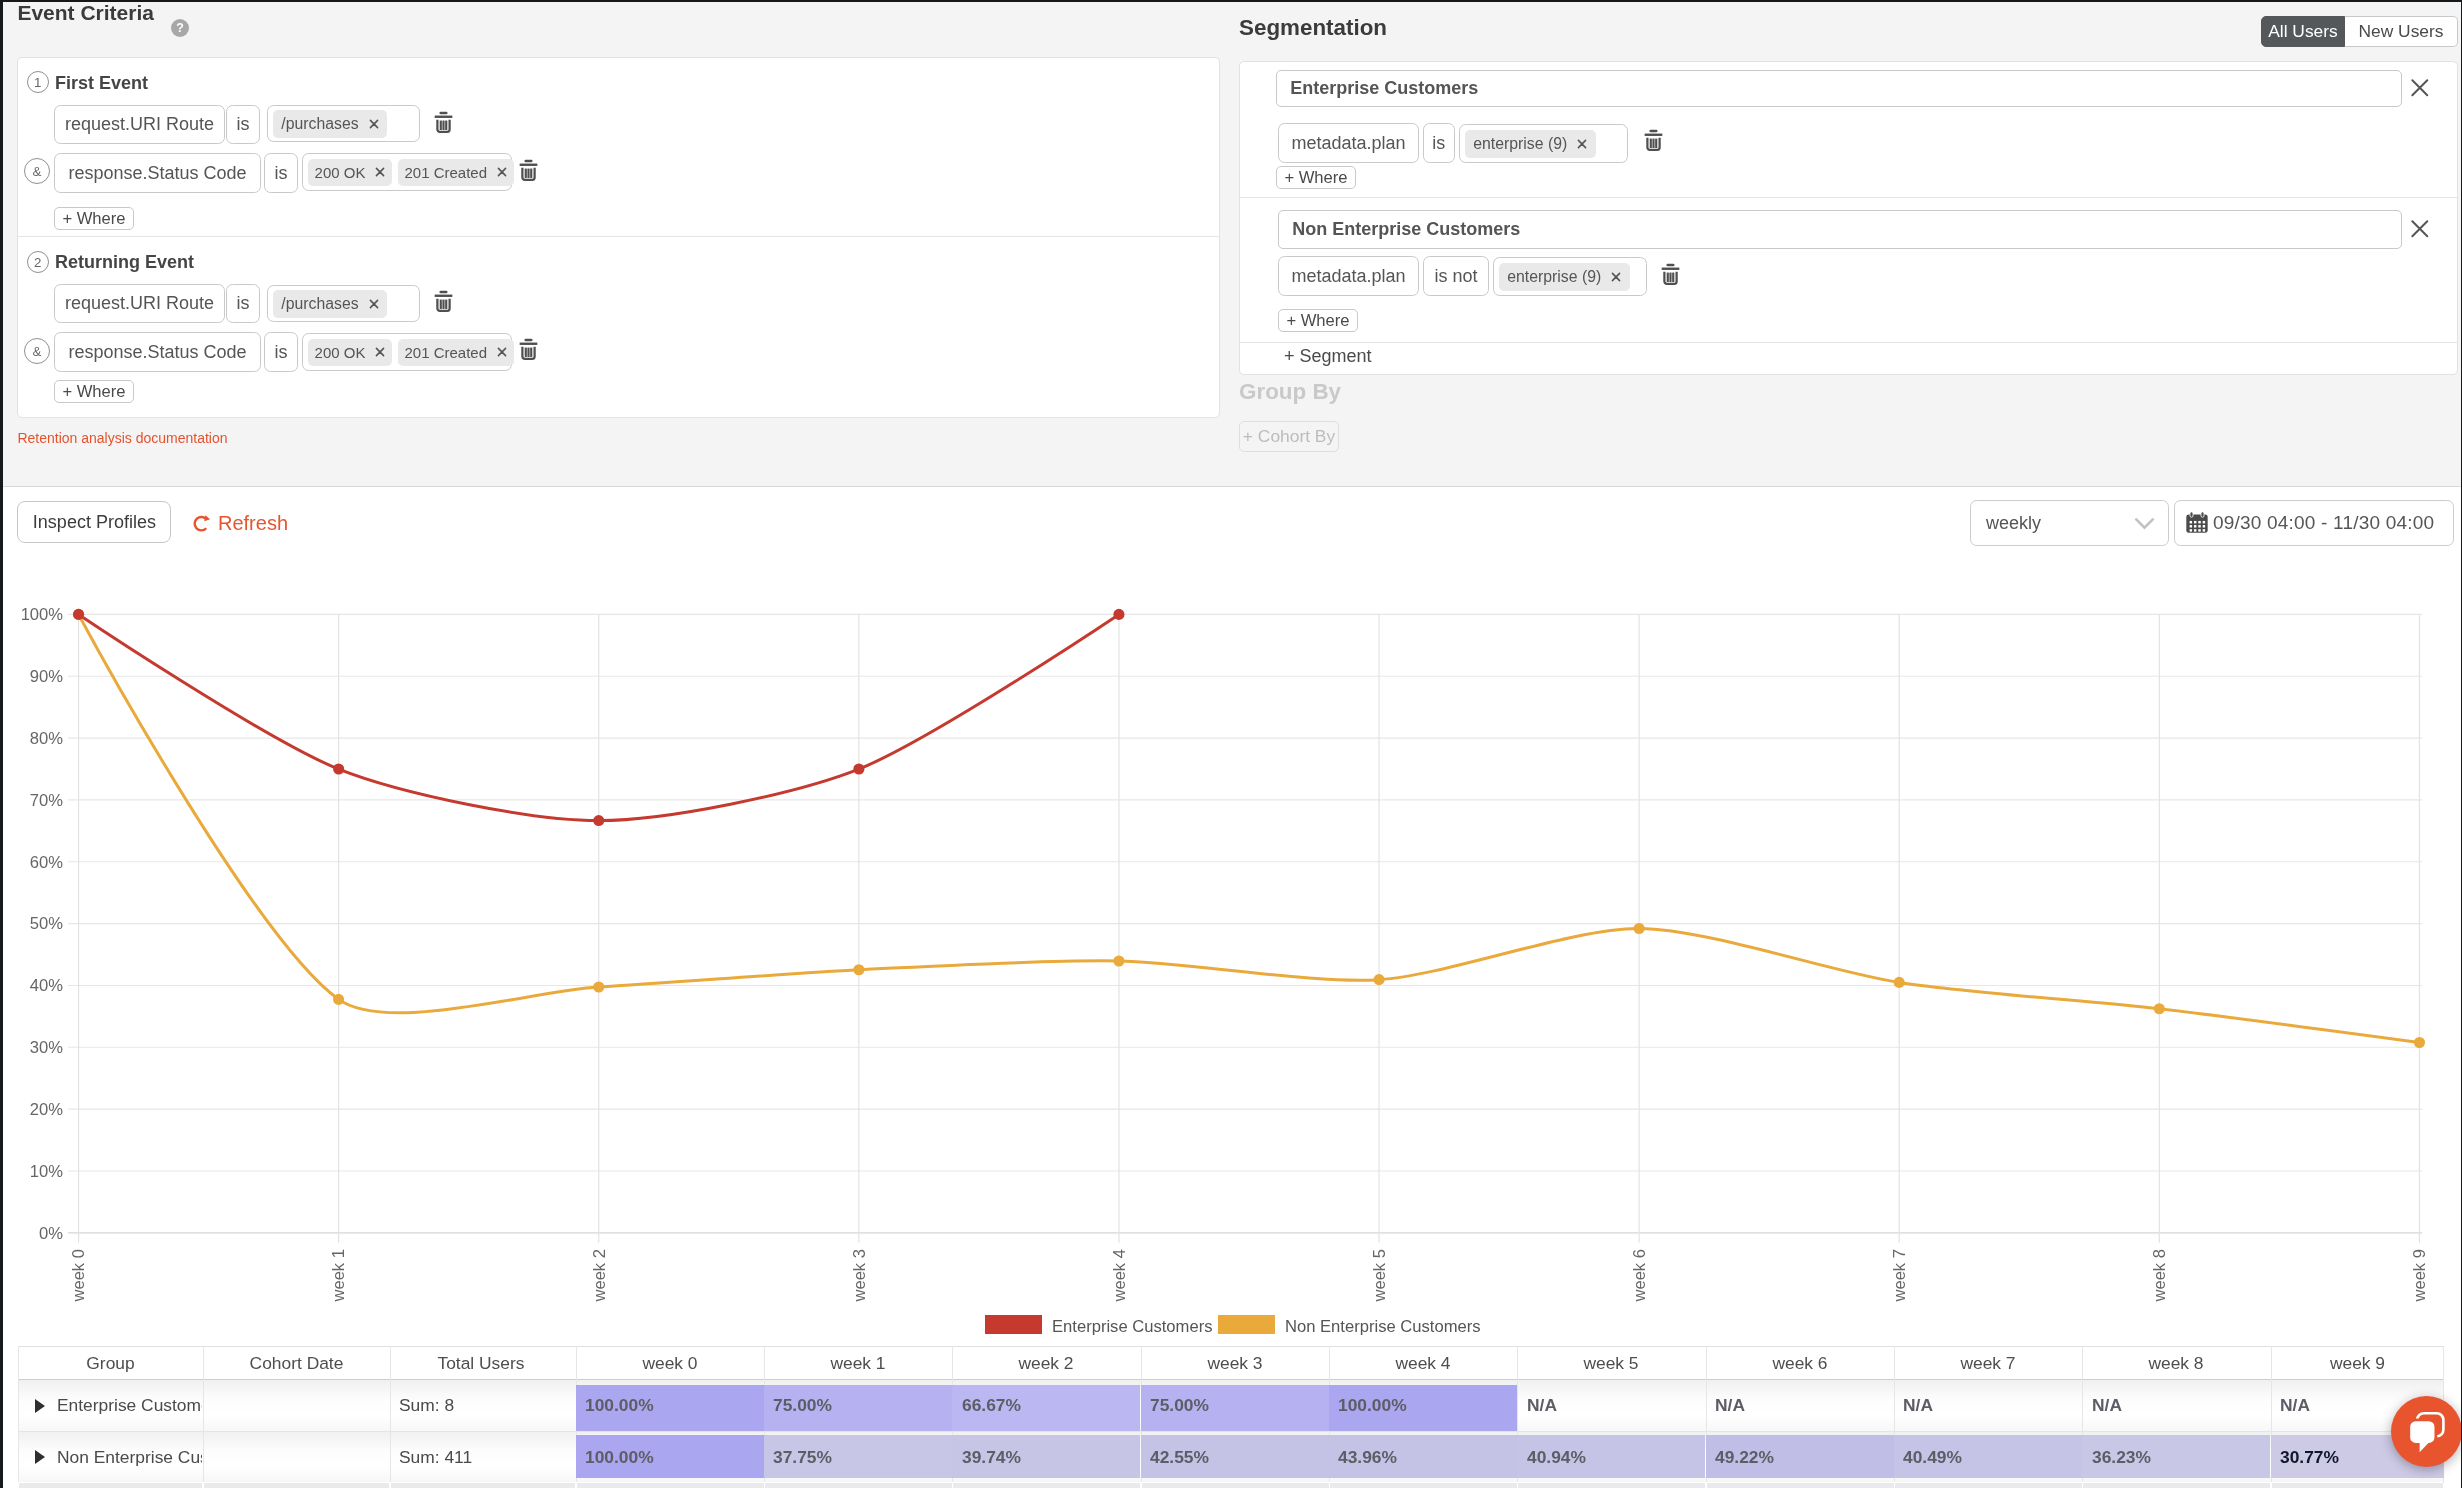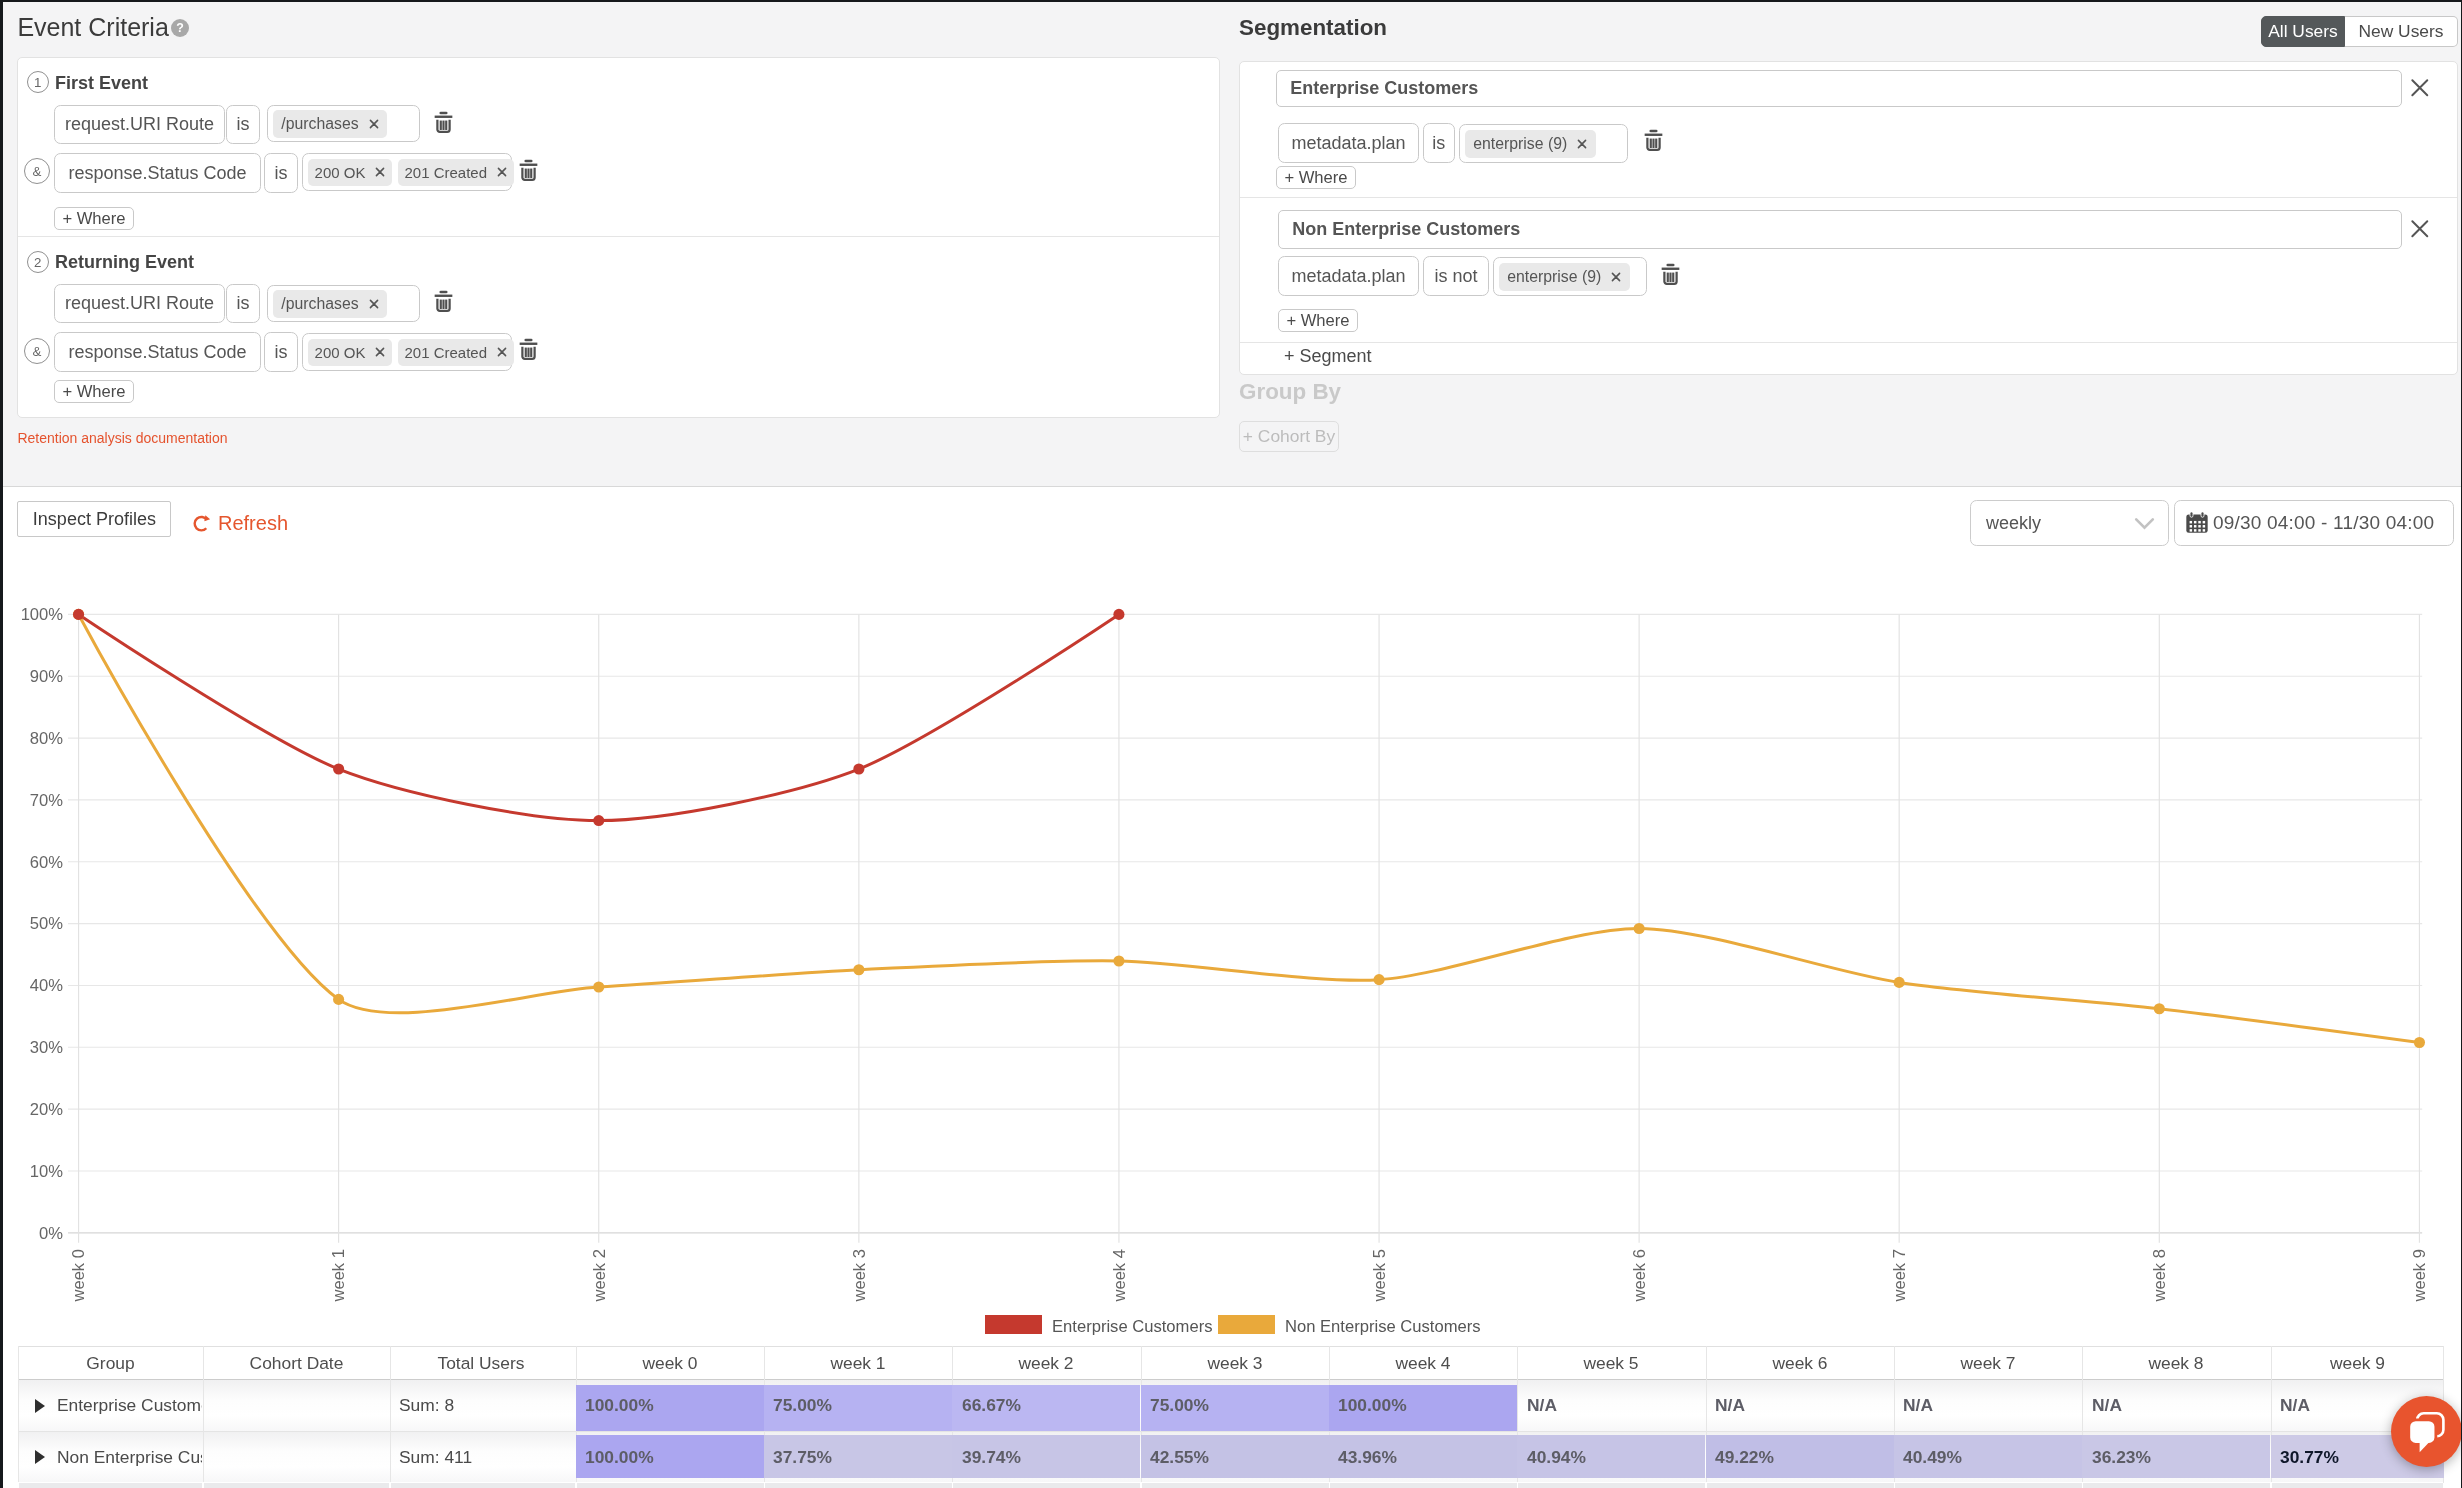--- a/index.html
+++ b/index.html
@@ -1,18 +1,18 @@
 <!DOCTYPE html>
 <html style="font-size:13.3px"><head><meta charset="utf-8"><style>
 *{margin:0;padding:0;font-family:"Liberation Sans",sans-serif}
 body{width:2462px;height:1488px;position:relative;background:#fff;overflow:hidden}
 .abs{position:absolute}
 </style></head><body>
 <div class="abs" style="left:0;top:0;width:2462px;height:487px;background:#f4f4f5;border-bottom:0.8px solid #d8d8d8;box-sizing:border-box"></div>
-<div class="abs" style="left:17.4px;top:13px;font-size:25px;font-weight:normal;color:#3b3b3b">Event Criteria</div>
+<div class="abs" style="left:17.4px;top:1px;font-size:21px;font-weight:bold;color:#3b3b3b">Event Criteria</div>
 <div class="abs" style="left:171px;top:19px;width:18px;height:18px;border-radius:50%;background:#a8a8a8;color:#fff;font-size:12.4px;font-weight:bold;display:flex;align-items:center;justify-content:center">?</div>
 <div class="abs" style="left:17.4px;top:57px;width:1203px;height:361px;background:#fff;border:0.8px solid #e2e2e2;border-radius:5px;box-sizing:border-box"></div>
 <div style="position:absolute;left:26.5px;top:71px;width:22.4px;height:22.4px;border:1.2px solid #909090;border-radius:50%;display:flex;align-items:center;justify-content:center;font-size:13.3px;color:#666;box-sizing:border-box">1</div>
 <div class="abs" style="left:55px;top:73px;font-size:18px;font-weight:bold;color:#454545">First Event</div>
 <div style="position:absolute;left:54px;top:105px;width:171px;height:39px;background:#fff;border:0.8px solid #c9c9c9;border-radius:6.6px;display:flex;align-items:center;justify-content:center;font-size:18px;color:#555;box-sizing:border-box">request.URI Route</div>
 <div style="position:absolute;left:226px;top:105px;width:34px;height:39px;background:#fff;border:0.8px solid #c9c9c9;border-radius:6.6px;display:flex;align-items:center;justify-content:center;font-size:18px;color:#555;box-sizing:border-box">is</div>
 <div style="position:absolute;left:267px;top:105px;width:153px;height:37px;background:#fff;border:0.8px solid #c9c9c9;border-radius:6.6px;display:flex;align-items:center;padding-left:5px;box-sizing:border-box">
     <span style="display:inline-flex;align-items:center;background:#e9e9e9;border-radius:5px;padding:5px 8.3px;margin-right:5.8px;font-size:15.8px;color:#555;white-space:nowrap">/purchases<svg width="10" height="10" viewBox="0 0 14 14" style="margin-left:10px" stroke="#555" stroke-width="2.2" stroke-linecap="round">
         <path d="M2,2 L12,12 M12,2 L2,12"></path>
       </svg></span>
@@ -126,21 +126,21 @@
 <path d="M4.1,10.6 v11.6 a2.9,2.9 0 0 0 2.9,2.9 h9 a2.9,2.9 0 0 0 2.9,-2.9 V10.6" stroke-width="2.7"></path>
 <path d="M8.2,11.5 v11.4" stroke-width="2.6"></path>
     <path d="M11.5,11.5 v11.4" stroke-width="2.6"></path>
     <path d="M14.8,11.5 v11.4" stroke-width="2.6"></path>
   </svg>
 <div style="position:absolute;left:1278px;top:309px;width:80px;height:23px;background:#fff;border:0.8px solid #c9c9c9;border-radius:5px;display:flex;align-items:center;justify-content:center;font-size:16.6px;color:#4a4a4a;box-sizing:border-box">+ Where</div>
 <div class="abs" style="left:1240px;top:342px;width:1217px;height:0.8px;background:#e5e5e5"></div>
 <div class="abs" style="left:1284px;top:346px;font-size:18px;color:#4a4a4a">+ Segment</div>
 <div class="abs" style="left:1239px;top:379px;font-size:22.4px;font-weight:bold;color:#c9c9c9">Group By</div>
 <div class="abs" style="left:1239px;top:421px;width:100px;height:31px;border:0.8px solid #dedede;border-radius:5px;color:#bcbcbc;font-size:17.4px;display:flex;align-items:center;justify-content:center;box-sizing:border-box">+ Cohort By</div>
-<div class="abs" style="left:17.4px;top:501px;width:154px;height:36px;border:0.8px solid #c8c8c8;border-radius:2px;background:#fff;display:flex;align-items:center;justify-content:center;font-size:18px;color:#3c3c3c;box-sizing:border-box">Inspect Profiles</div>
+<div class="abs" style="left:17.4px;top:501px;width:154px;height:42px;border:0.8px solid #c8c8c8;border-radius:8px;background:#fff;display:flex;align-items:center;justify-content:center;font-size:18px;color:#3c3c3c;box-sizing:border-box">Inspect Profiles</div>
 <svg style="position:absolute;left:192px;top:514px" width="19" height="19" viewBox="0 0 23 23" fill="none">
 <path d="M17.9,7.0 A8.1,8.1 0 1 0 17.3,17.2" stroke="#e5562e" stroke-width="2.9"></path>
 <path d="M16.2,1.4 L21.9,6.4 L14.9,8.9 Z" fill="#e5562e"></path>
   </svg>
 <div class="abs" style="left:218px;top:512px;font-size:20px;color:#e5562e">Refresh</div>
 <div class="abs" style="left:1970px;top:500px;width:199px;height:46px;border:0.8px solid #ccc;border-radius:6.6px;background:#fff;display:flex;align-items:center;padding-left:15px;font-size:18px;color:#555;box-sizing:border-box">weekly</div>
 <svg class="abs" style="left:2132px;top:516px" width="25" height="16.6" viewBox="0 0 30 20" fill="none" stroke="#c2c2c2" stroke-width="3.2" stroke-linecap="round">
     <path d="M5,4 L15,14 L25,4"></path>
   </svg>
 <div class="abs" style="left:2174px;top:500px;width:280px;height:46px;border:0.8px solid #ccc;border-radius:6.6px;background:#fff;box-sizing:border-box"></div>

